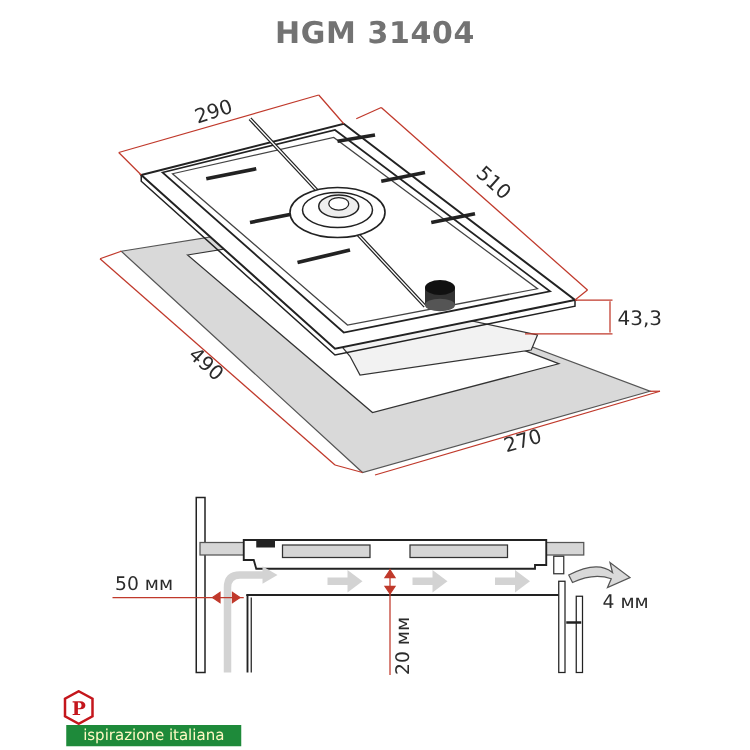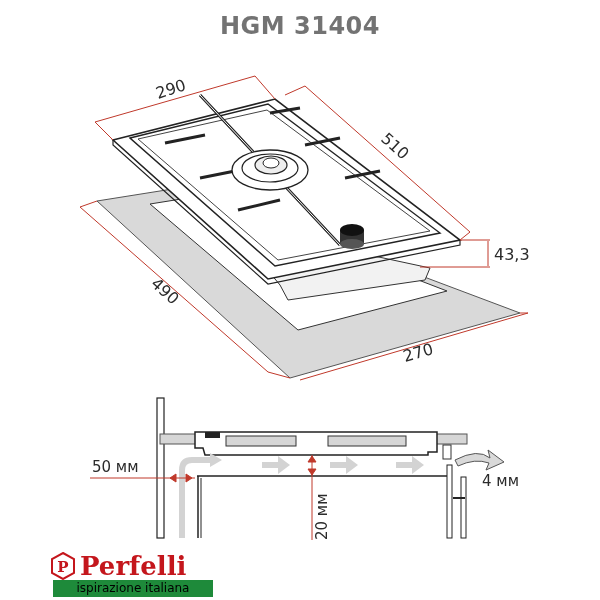--- a/index.html
+++ b/index.html
@@ -2,21 +2,21 @@
 <html><head>
 <meta charset="utf-8">
 <style>
   html,body{margin:0;padding:0;background:#ffffff;}
   body{width:600px;height:600px;position:relative;overflow:hidden;font-family:"DejaVu Sans","Liberation Sans",sans-serif;}
   .title{position:absolute;left:0;top:12px;width:600px;text-align:center;font-family:"DejaVu Sans",sans-serif;font-weight:bold;font-size:24px;color:#737373;letter-spacing:0.5px;}
   svg.diagram{position:absolute;left:0;top:0;}
   .dimtxt{font-family:"DejaVu Sans",sans-serif;font-size:16px;fill:#2b2b2b;}
   .logo{position:absolute;left:50px;top:552px;display:flex;align-items:center;}
   .logo-word{font-family:"DejaVu Serif","Liberation Serif",serif;font-size:26px;font-weight:bold;color:#c4161c;margin-left:4px;line-height:26px;}
-  .tagline{position:absolute;left:53px;top:580px;width:160px;height:17px;background:#1e8a3a;color:#000000;font-family:"DejaVu Sans",sans-serif;font-size:12px;line-height:17px;text-align:center;}
+  .tagline{position:absolute;left:53px;top:580px;width:140px;height:17px;background:#1e8a3a;color:#fef9c3;font-family:"DejaVu Sans",sans-serif;font-size:12px;line-height:17px;text-align:center;}
 </style>
 </head>
 <body>
 
 <div class="title">HGM 31404</div>
 
 <svg class="diagram" width="600" height="600" viewBox="0 0 600 600">
 
   <g>
     <polygon points="97,201 185,187 520,313 290,378" fill="#d9d9d9" stroke="#555" stroke-width="1"></polygon>
@@ -129,15 +129,14 @@
   <text class="dimtxt" x="92" y="472" style="font-size:15px">50 мм</text>
   <text class="dimtxt" transform="translate(327,540) rotate(-90)" style="font-size:15px">20 мм</text>
   <text class="dimtxt" x="482" y="486" style="font-size:15px">4 мм</text>
 </svg>
 
 <div class="logo">
   <svg width="26" height="28" viewBox="0 0 26 28">
     <polygon points="13,1 24,7 24,21 13,27 2,21 2,7" fill="none" stroke="#c4161c" stroke-width="2"></polygon>
     <text x="13" y="20" text-anchor="middle" font-family="DejaVu Serif, serif" font-weight="bold" font-size="15" fill="#c4161c">P</text>
   </svg>
-  <span class="logo-word">Perfelli</span>
 </div>
 <div class="tagline">ispirazione italiana</div>
 
 </body></html>

